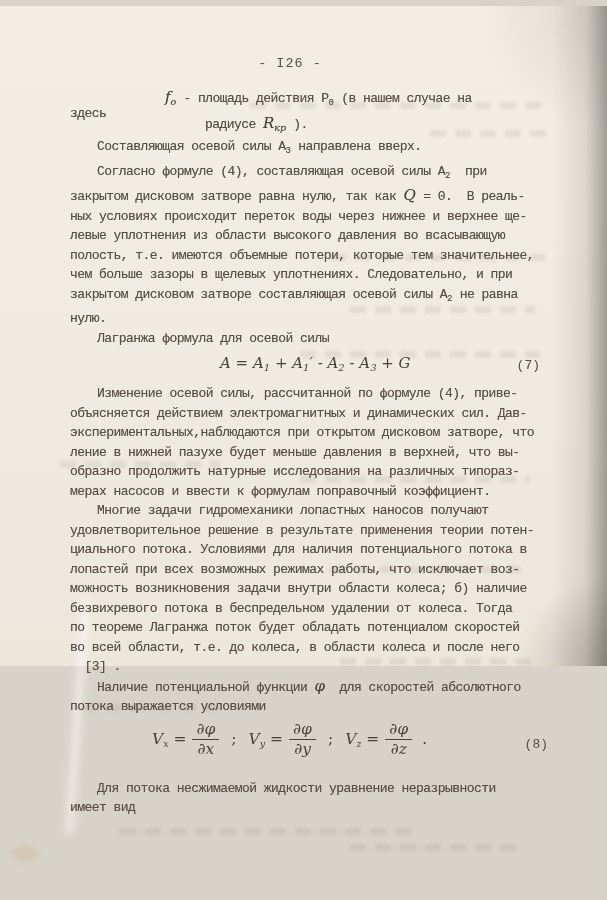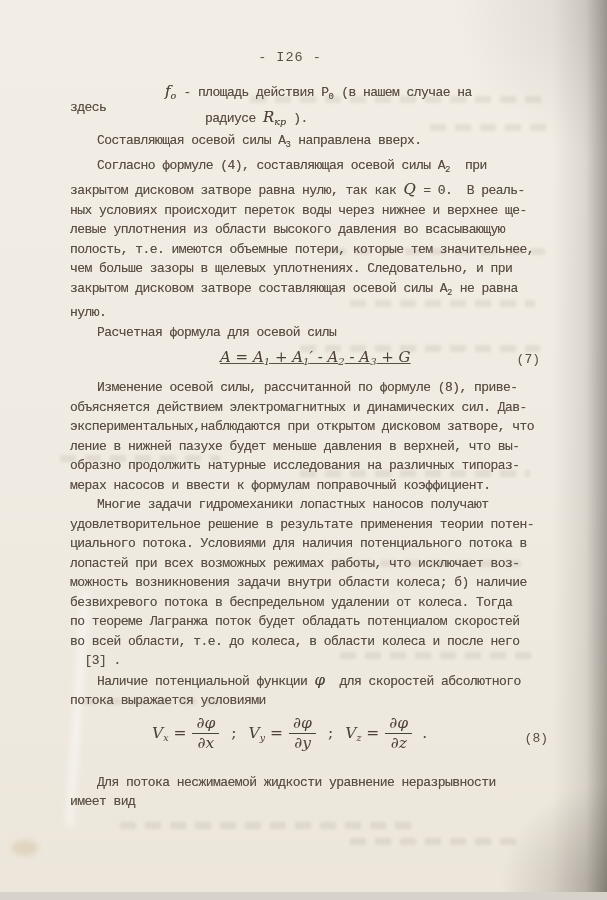--- a/index.html
+++ b/index.html
@@ -1,25 +1,26 @@
 <!DOCTYPE html>
 <html style="--paper: #f0ebe2; --ink: #5a4e43; --formula-ink: #4c4138; --edge-shadow: #9a958e;"><head>
 <meta charset="utf-8">
 <style>
   html,body{margin:0;padding:0;}
   body{width:607px;height:900px;overflow:hidden;background:#d8d3ca;}
   .page{
-    position:relative;width:607px;height:892px;
+    position:relative;width:607px;height:660px;
     background:
       radial-gradient(circle at 100% 100%, rgba(70,64,58,.30), rgba(70,64,58,0) 10%),
       radial-gradient(circle at 100% 0%, rgba(110,104,96,.18), rgba(110,104,96,0) 14%),
       linear-gradient(90deg, rgba(0,0,0,0) 91%, rgba(104,98,91,.16) 96.5%, rgba(73,68,62,.48) 100%),
       linear-gradient(180deg, #f3eee5 0%, var(--paper,#f0ebe2) 55%, #ece6db 100%);
     font-family:"Liberation Mono", monospace;
     color:var(--ink,#5a4e43);
+    margin-top:6px;
   }
   .page-number{
     position:absolute;top:50px;left:0;width:580px;text-align:center;
     font-size:13.5px;letter-spacing:1px;
   }
   .page-body{position:absolute;top:82px;left:70px;width:482px;}
   .line{
     line-height:19.5px;font-size:13px;letter-spacing:-0.55px;white-space:pre;
     text-shadow:0 0 .5px rgba(90,78,67,.55);
   }
@@ -27,21 +28,21 @@
   sub{font-size:9px;vertical-align:-3px;letter-spacing:0;}
   .hand{
     font-family:"DejaVu Serif", serif;font-style:italic;
     font-size:15px;letter-spacing:0;color:var(--formula-ink,#4c4138);
   }
   .hand sub{font-size:9.5px;font-style:italic;}
   .defs{position:relative;}
   .def-intro{position:absolute;left:0;top:16px;}
   .def-first{padding-left:95px;}
   .def-cont{padding-left:135px;}
-  .formula-row{position:relative;margin:6px 0 4px 0;height:26px;padding-left:150px;text-decoration:underline;}
+  .formula-row{position:relative;margin:6px 0 4px 0;height:26px;padding-left:150px;}
   .f-expr{font-size:16.5px;letter-spacing:.5px;}
   .f-expr sub{font-size:10px;}
   .f-num{position:absolute;right:12px;top:4px;font-family:"Liberation Mono",monospace;font-size:13px;font-style:normal;color:var(--ink,#5a4e43);}
   .frac-row{height:52px;padding-left:82px;margin:4px 0 6px 0;}
   .f8{display:inline-flex;align-items:center;font-size:15.5px;}
   .f-lead{margin-right:6px;}
   .f-sep{margin:0 12px;font-style:normal;}
   .frac{display:inline-flex;flex-direction:column;text-align:center;line-height:17px;}
   .frac .num{display:block;border-bottom:1.4px solid var(--formula-ink,#4c4138);padding:0 4px 1px 4px;}
   .frac .den{display:block;padding-top:1px;}
@@ -84,23 +85,23 @@
       </div>
       <div class="line ind">Составляющая осевой силы A<sub>3</sub> направлена вверх.</div>
       <div class="line ind">Согласно формуле (4), составляющая осевой силы A<sub>2</sub>  при</div>
       <div class="line">закрытом дисковом затворе равна нулю, так как <span class="hand">Q</span> = 0.  В реаль-</div>
       <div class="line">ных условиях происходит переток воды через нижнее и верхнее ще-</div>
       <div class="line">левые уплотнения из области высокого давления во всасывающую</div>
       <div class="line">полость, т.е. имеются объемные потери, которые тем значительнее,</div>
       <div class="line">чем больше зазоры в щелевых уплотнениях. Следовательно, и при</div>
       <div class="line">закрытом дисковом затворе составляющая осевой силы A<sub>2</sub> не равна</div>
       <div class="line">нулю.</div>
-      <div class="line ind">Расчетная формула для осевой силы</div>
+      <div class="line ind">Лагранжа формула для осевой силы</div>
       <div class="formula-row"><span class="f-expr"><span class="hand">A = A<sub>1</sub> + A<sub>1</sub>′ - A<sub>2</sub> - A<sub>3</sub> + G</span></span><span class="f-num">(7)</span></div>
-      <div class="line ind">Изменение осевой силы, рассчитанной по формуле (8), приве-</div>
+      <div class="line ind">Изменение осевой силы, рассчитанной по формуле (4), приве-</div>
       <div class="line">объясняется действием электромагнитных и динамических сил. Дав-</div>
       <div class="line">экспериментальных,наблюдаются при открытом дисковом затворе, что</div>
       <div class="line">ление в нижней пазухе будет меньше давления в верхней, что вы-</div>
       <div class="line">образно продолжить натурные исследования на различных типораз-</div>
       <div class="line">мерах насосов и ввести к формулам поправочный коэффициент.</div>
       <div class="line ind">Многие задачи гидромеханики лопастных наносов получают</div>
       <div class="line">удовлетворительное решение в результате применения теории потен-</div>
       <div class="line">циального потока. Условиями для наличия потенциального потока в</div>
       <div class="line">лопастей при всех возможных режимах работы, что исключает воз-</div>
       <div class="line">можность возникновения задачи внутри области колеса; б) наличие</div>

